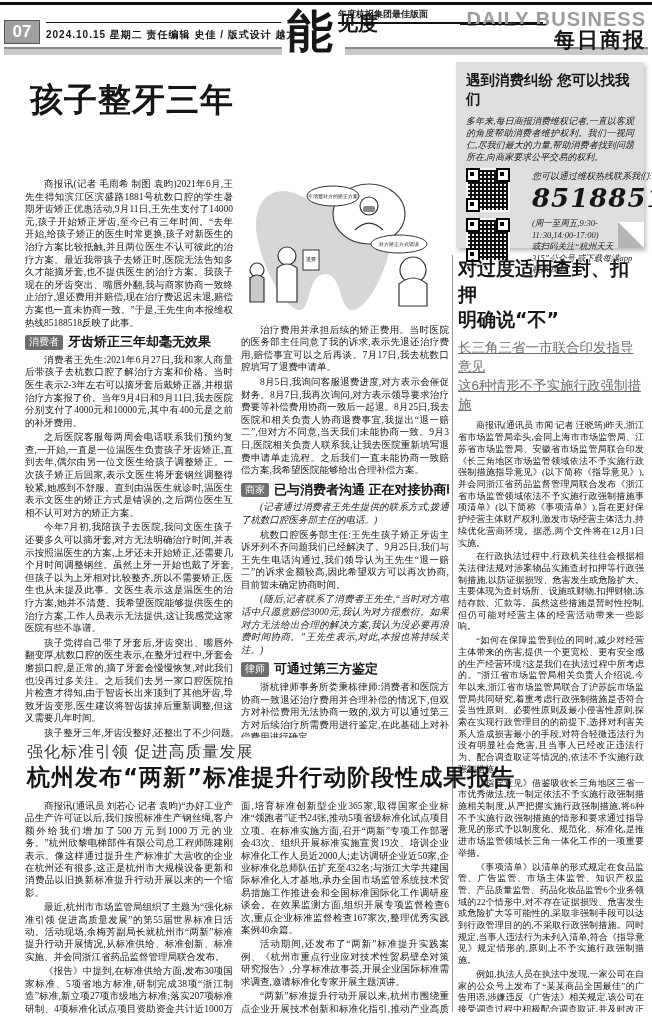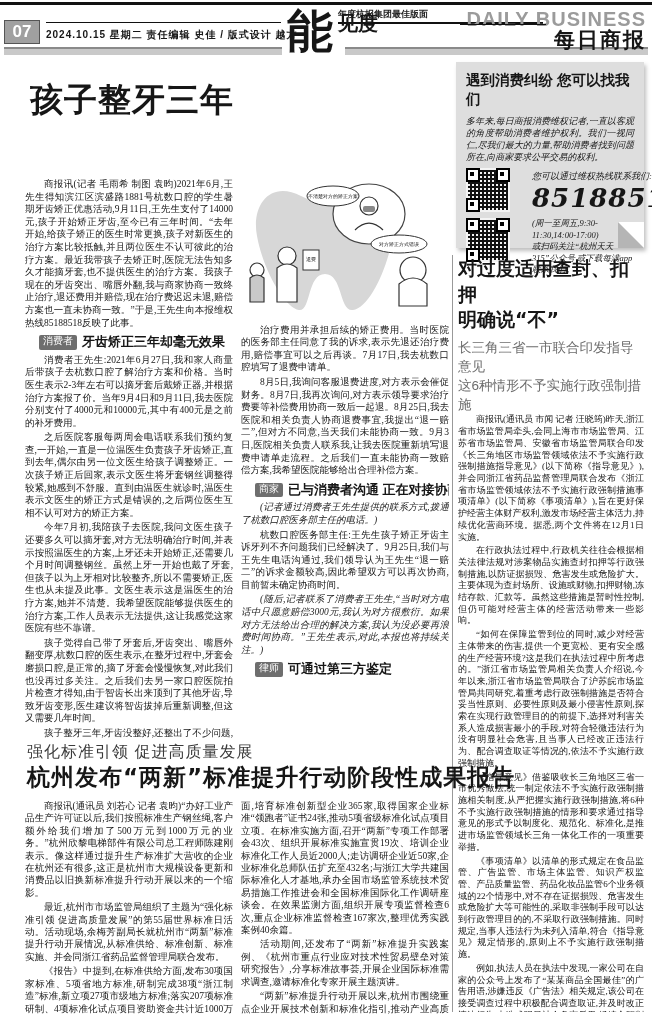--- a/index.html
+++ b/index.html
@@ -31,22 +31,22 @@
   
   .headline{position:absolute;left:30px;top:78px;width:420px;font-size:33px;font-weight:bold;
             line-height:1.32;font-family:"DejaVu Sans",sans-serif;letter-spacing:1px;}
   
   .col{position:absolute;top:178px;height:560px;overflow:hidden;font-size:9.5px;
        line-height:12.6px;text-align:justify;}
   .col1{left:25px;width:208px;}
   .col2{left:241px;width:208px;}
   .col p{margin:0 0 2px 0;text-indent:2em;}
   .sechead{display:flex;align-items:center;gap:5px;margin:6px 0 4px 0;}
-  .sectag{background:#6e6e6e;color:#fff;font-family:Liberation Mono, monospace;
-          font-size:10px;padding:1px 4px;border-radius:2px;white-space:nowrap;margin-left:14px;}
+  .sectag{background:#6e6e6e;color:#fff;font-family:Liberation Sans, sans-serif;
+          font-size:10px;padding:1px 4px;border-radius:2px;white-space:nowrap;}
   .sectitle{font-weight:bold;font-size:13px;font-family:"Liberation Sans",sans-serif;white-space:nowrap;}
   .note{font-style:italic;color:#222;}
   .vrule{position:absolute;left:452px;top:255px;width:1px;height:757px;background:#999;}
   
   .cartoon{width:208px;height:138px;margin-bottom:4px;}
   
   .sticky{position:absolute;left:456px;top:62px;width:188px;height:186px;background:#dedede;
           box-shadow:2px 3px 4px rgba(0,0,0,.25);}
   .sticky:after{content:"";position:absolute;right:0;bottom:0;border-style:solid;
           border-width:0 26px 26px 0;border-color:transparent #ffffff #b5b5b5 transparent;}
@@ -62,22 +62,22 @@
   .qr .f1{left:0;top:0;} .qr .f2{right:0;top:0;} .qr .f3{left:0;bottom:0;}
   .hot-row{display:flex;gap:22px;margin-top:5px;}
   .hot-qr{width:44px;height:44px;flex:none;}
   .hot-label{font-size:9px;font-style:italic;margin-top:2px;}
   .hot-number{font-size:26px;font-weight:bold;font-style:italic;letter-spacing:1px;
               font-family:"DejaVu Serif",serif;}
   .hours{font-size:8.5px;font-style:italic;line-height:11.5px;}
   
   .r-art{position:absolute;left:458px;top:256px;width:186px;height:756px;overflow:hidden;}
   .r-title{font-size:19px;font-weight:bold;line-height:1.35;font-family:"DejaVu Sans",sans-serif;}
-  .r-sub{font-size:13.5px;color:#6d6d6d;line-height:1.4;margin:6px 0 0 0;
-         font-family:"Liberation Sans",sans-serif;}
+  .r-sub{font-size:13.5px;color:#6d6d6d;line-height:1.4;margin:6px 0 6px 0;
+         font-family:"Liberation Sans",sans-serif;text-decoration:underline;}
   .r-art .bodytext{font-size:9px;line-height:11.7px;text-align:justify;}
   .r-art .bodytext p{margin:0 0 2px 0;text-indent:2em;}
   
   .b-kicker{position:absolute;left:27px;top:742px;font-size:16px;color:#3a3a3a;
             font-family:"Liberation Sans",sans-serif;letter-spacing:1px;}
   .b-headline{position:absolute;left:27px;top:762px;font-size:23px;font-weight:bold;
               font-family:"DejaVu Sans",sans-serif;letter-spacing:1px;}
   .bcol{position:absolute;top:800px;height:216px;overflow:hidden;font-size:9.5px;
         line-height:12.4px;text-align:justify;}
   .bcol p{margin:0 0 2px 0;text-indent:2em;}
@@ -146,20 +146,21 @@
       <span class="sectag">商家</span>
       <span class="sectitle">已与消费者沟通 正在对接协商时间</span>
     </div>
     <p class="note">(记者通过消费者王先生提供的联系方式,拨通了杭数口腔医务部主任的电话。)</p>
     <p>杭数口腔医务部主任:王先生孩子矫正牙齿主诉牙列不齐问题我们已经解决了。9月25日,我们与王先生电话沟通过,我们领导认为王先生“退一赔二”的诉求金额较高,因此希望双方可以再次协商,目前暂未确定协商时间。</p>
     <p class="note">(随后,记者联系了消费者王先生,“当时对方电话中只愿意赔偿3000元,我认为对方很敷衍。如果对方无法给出合理的解决方案,我认为没必要再浪费时间协商。”王先生表示,对此,本报也将持续关注。)</p>
     <div class="sechead">
       <span class="sectag">律师</span>
       <span class="sectitle">可通过第三方鉴定</span>
     </div>
+    <p>浙杭律师事务所娄秉栋律师:消费者和医院方协商一致退还治疗费用并合理补偿的情况下,但双方对补偿费用无法协商一致的,双方可以通过第三方对后续治疗所需费用进行鉴定,在此基础上对补偿费用进行确定。</p>
   </div>
 
   <div class="vrule"></div>
 
   <div class="sticky">
     <div class="inner">
       <div class="c-title">遇到消费纠纷 您可以找我们</div>
       <div class="c-body">多年来,每日商报消费维权记者,一直以客观的角度帮助消费者维护权利。我们一视同仁,尽我们最大的力量,帮助消费者找到问题所在,向商家要求公平交易的权利。</div>
       <div class="hot-row">
         <div class="qr hot-qr">

